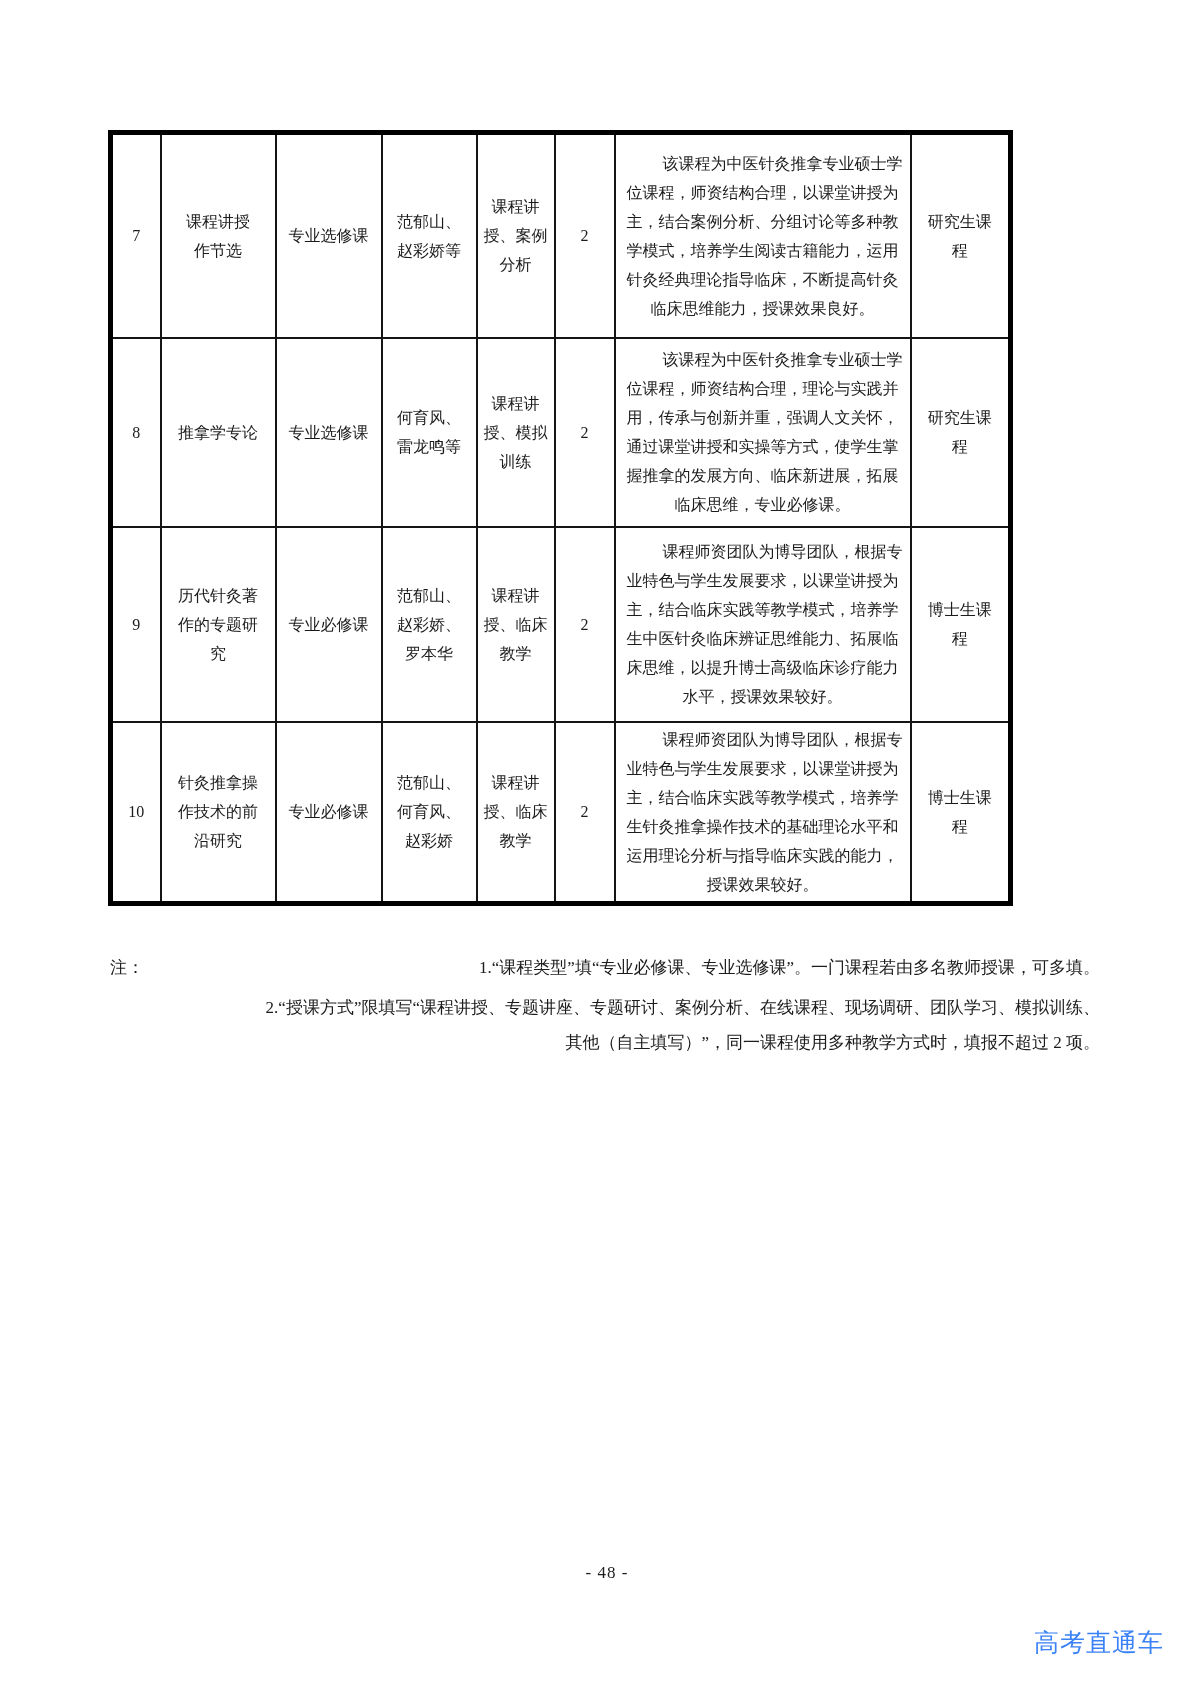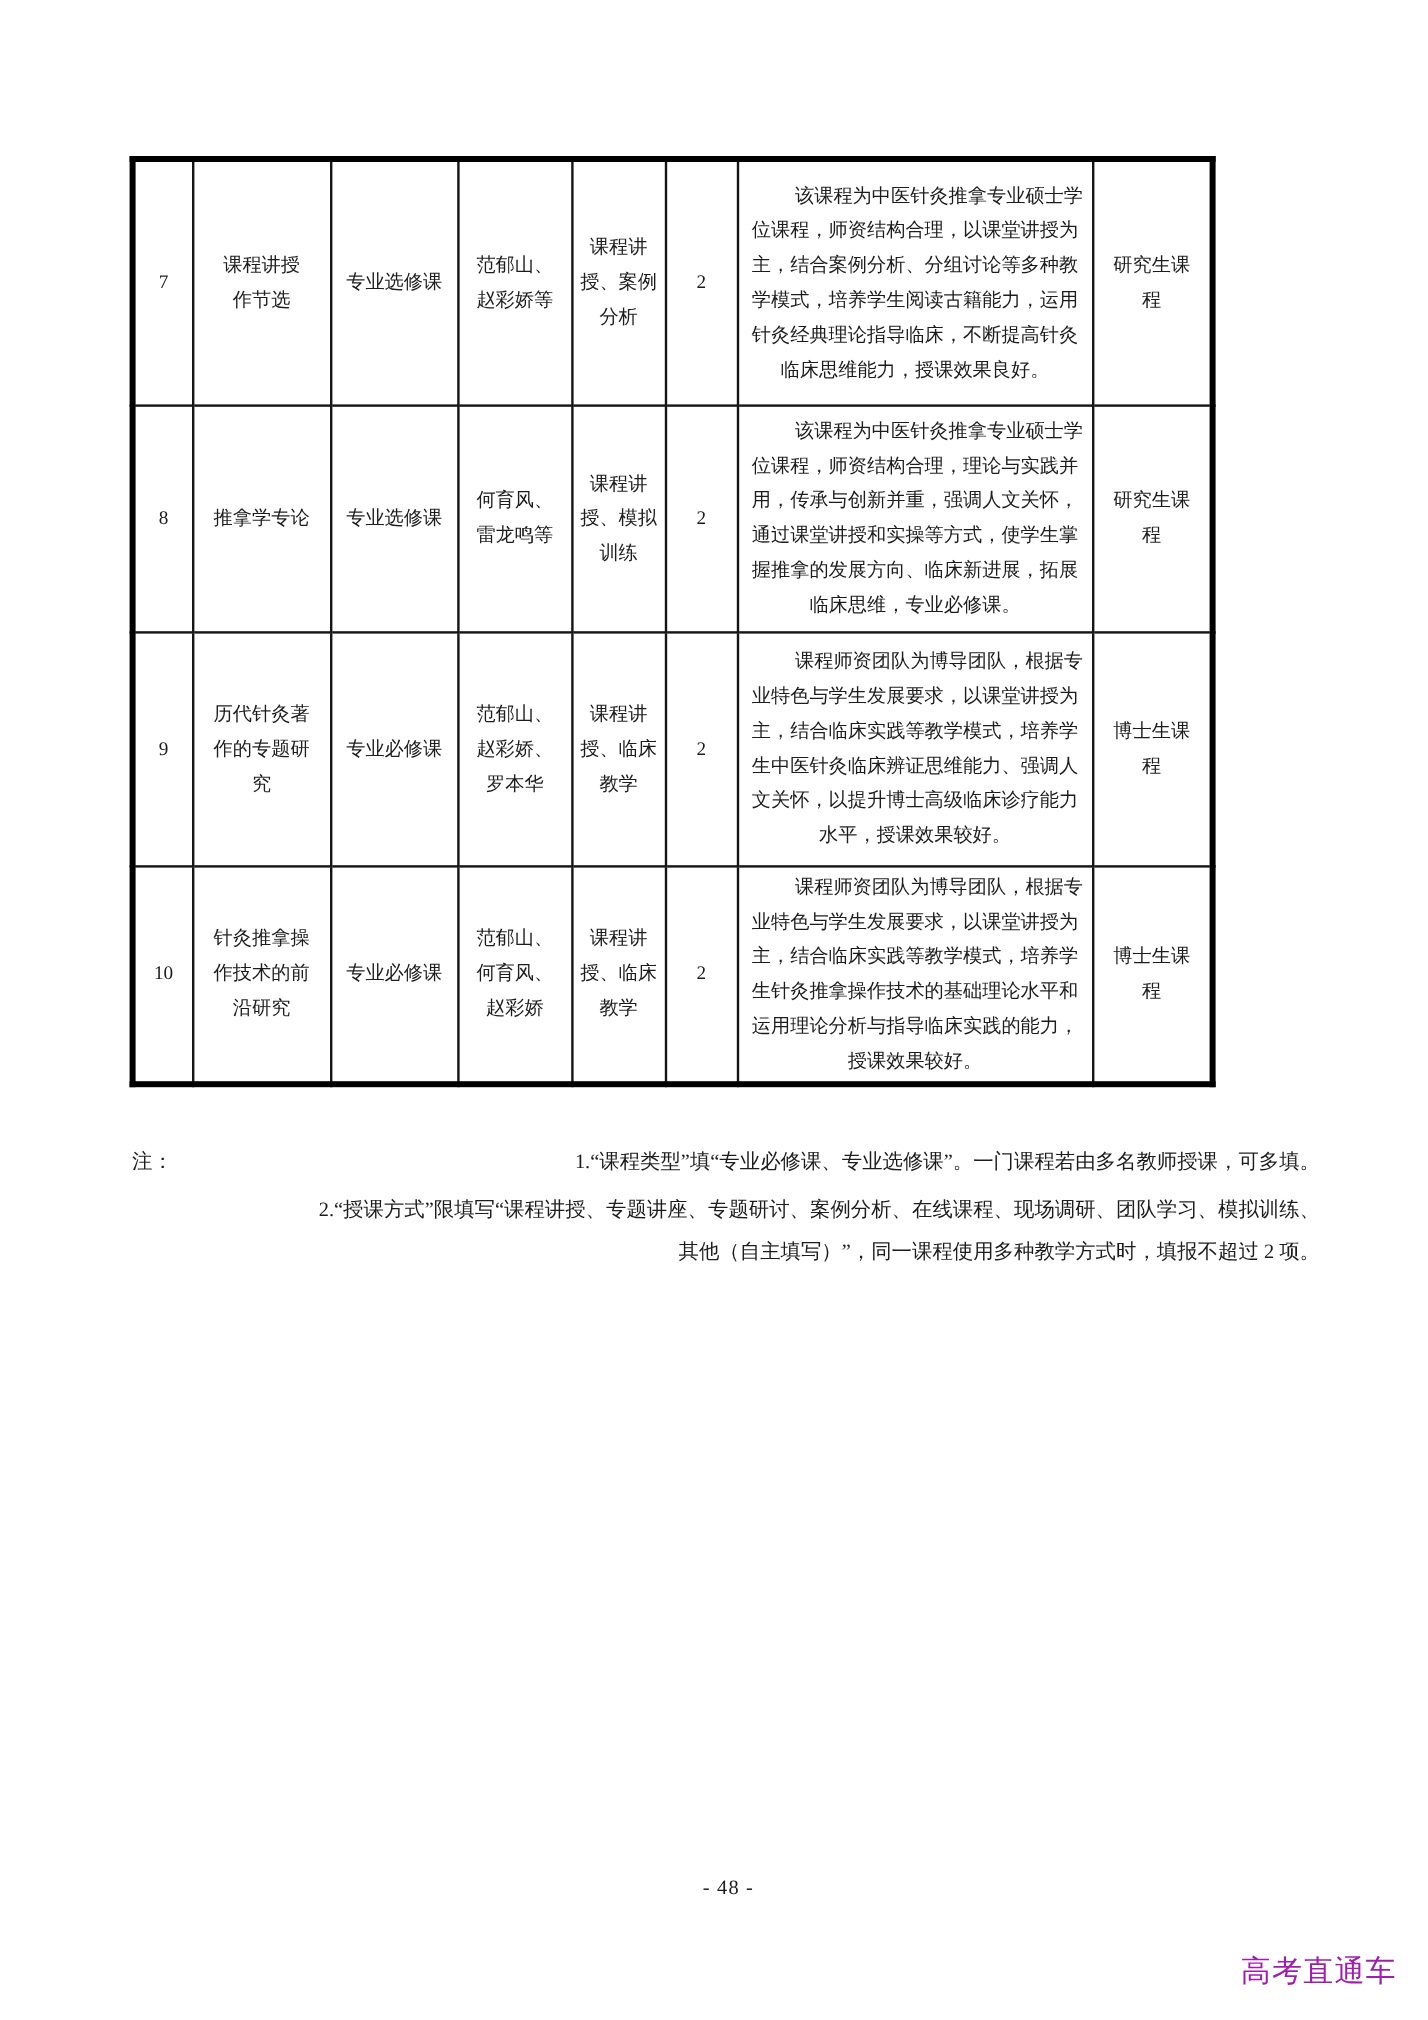--- a/index.html
+++ b/index.html
@@ -88,21 +88,21 @@
     width: 100%;
     text-align: center;
     font-size: 17px;
     letter-spacing: 1px;
   }
   .watermark {
     position: absolute;
     top: 1626px;
     right: 26px;
     font-size: 25px;
-    color: #a21caf;
+    color: #3b82f6;
     font-family: "Liberation Sans", sans-serif;
     letter-spacing: 1px;
     text-align: center;
   }
 </style>
 </head>
 <body>
 
 <div class="page">
 
@@ -153,21 +153,21 @@
 作的专题研
 究</td>
         <td class="c-type">专业必修课</td>
         <td class="c-teachers">范郁山、
 赵彩娇、
 罗本华</td>
         <td class="c-method">课程讲
 授、临床
 教学</td>
         <td class="c-credits">2</td>
-        <td class="c-desc">课程师资团队为博导团队，根据专业特色与学生发展要求，以课堂讲授为主，结合临床实践等教学模式，培养学生中医针灸临床辨证思维能力、强调人文关怀，以提升博士高级临床诊疗能力水平，授课效果较好。</td>
+        <td class="c-desc">课程师资团队为博导团队，根据专业特色与学生发展要求，以课堂讲授为主，结合临床实践等教学模式，培养学生中医针灸临床辨证思维能力、拓展临床思维，以提升博士高级临床诊疗能力水平，授课效果较好。</td>
         <td class="c-level">博士生课
 程</td>
       </tr>
       <tr class="r3">
         <td class="c-no">10</td>
         <td class="c-name">针灸推拿操
 作技术的前
 沿研究</td>
         <td class="c-type">专业必修课</td>
         <td class="c-teachers">范郁山、

